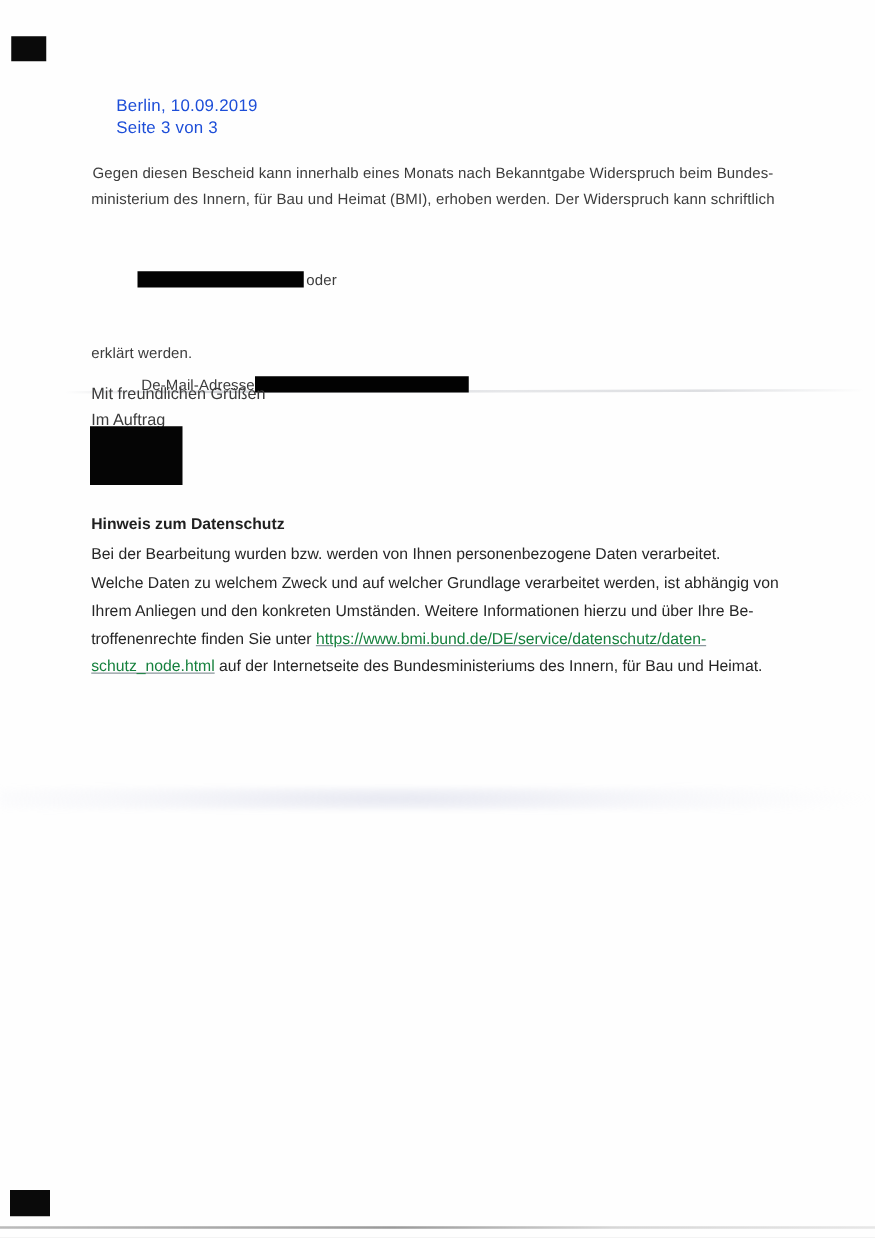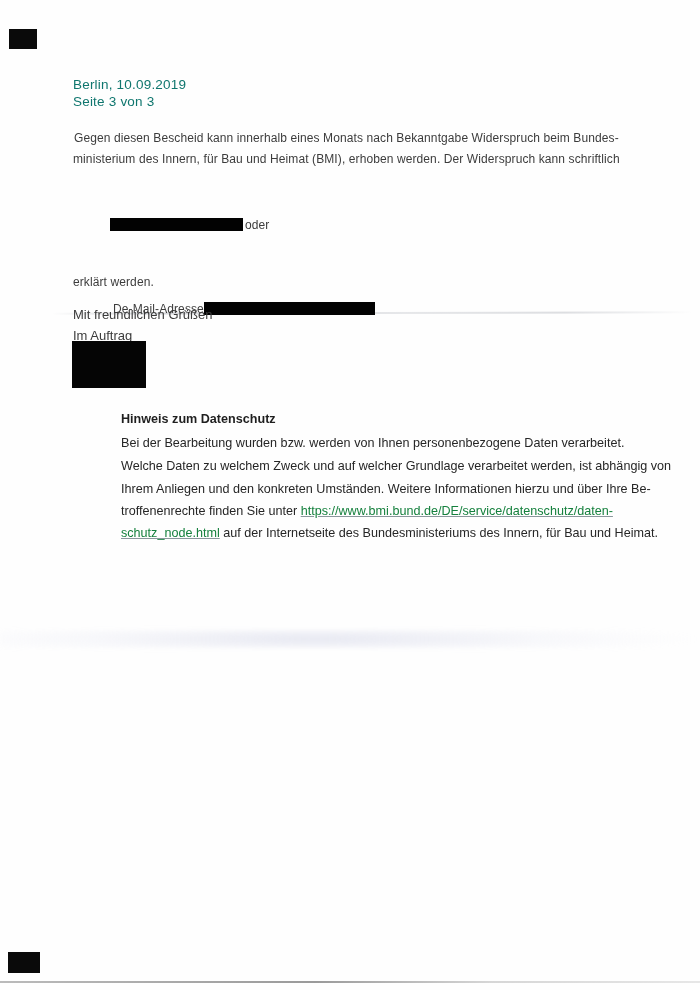--- a/index.html
+++ b/index.html
@@ -7,21 +7,21 @@
     position:relative;
     width:700px;height:990px;
     margin:0 auto;
     background:#fefefe;
     overflow:hidden;
     font-family:"Liberation Sans", sans-serif;
     color:#3a3a3a;
   }
   .abs{position:absolute;white-space:nowrap;}
   
-  .hdr{font-size:13.5px;color:#0f766e;letter-spacing:.2px;}
+  .hdr{font-size:13.5px;color:#1d4ed8;letter-spacing:.2px;margin-left:20px;}
   
   .body-line{font-size:12px;line-height:20.6px;color:#3c3c3c;letter-spacing:.1px;}
   .intro .body-line{display:block;}
   
   .li-num{display:inline-block;width:23px;font-size:12px;color:#3c3c3c;}
   .li-text{font-size:12px;color:#3c3c3c;letter-spacing:.1px;}
   
   .redact{display:inline-block;background:#020202;vertical-align:middle;}
   .bar-email{width:133px;height:13px;margin-right:2px;}
   .bar-demail{width:171px;height:13px;}
@@ -39,21 +39,21 @@
   .scan-smudge{
     position:absolute;left:0;top:630px;width:700px;height:18px;
     background:radial-gradient(ellipse 55% 100% at 45% 50%,rgba(205,208,228,.45),rgba(220,222,238,.18) 60%,rgba(255,255,255,0));
     filter:blur(2px);
   }
   .scan-edge{
     position:absolute;left:0;top:981px;width:700px;height:2px;
     background:linear-gradient(90deg,rgba(120,120,120,.5),rgba(100,100,100,.65) 45%,rgba(140,140,140,.35) 70%,rgba(160,160,160,.25));
   }
   
-  .ds{font-size:12.6px;color:#262626;letter-spacing:0;margin-left:48px;}
+  .ds{font-size:12.6px;color:#262626;letter-spacing:0;}
   .ds-heading{font-weight:bold;color:#1f1f1f;}
   .ds-link{
     color:#15803d;
     text-decoration:underline;
     text-decoration-color:#8a979c;
     cursor:pointer;
   }
 </style>
 </head>
 <body>

